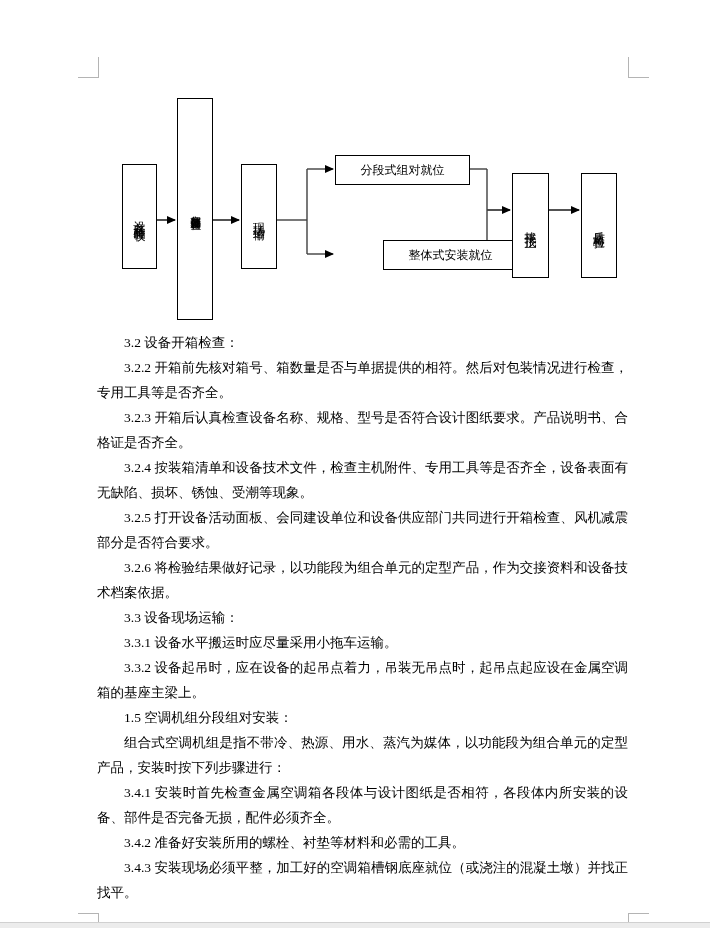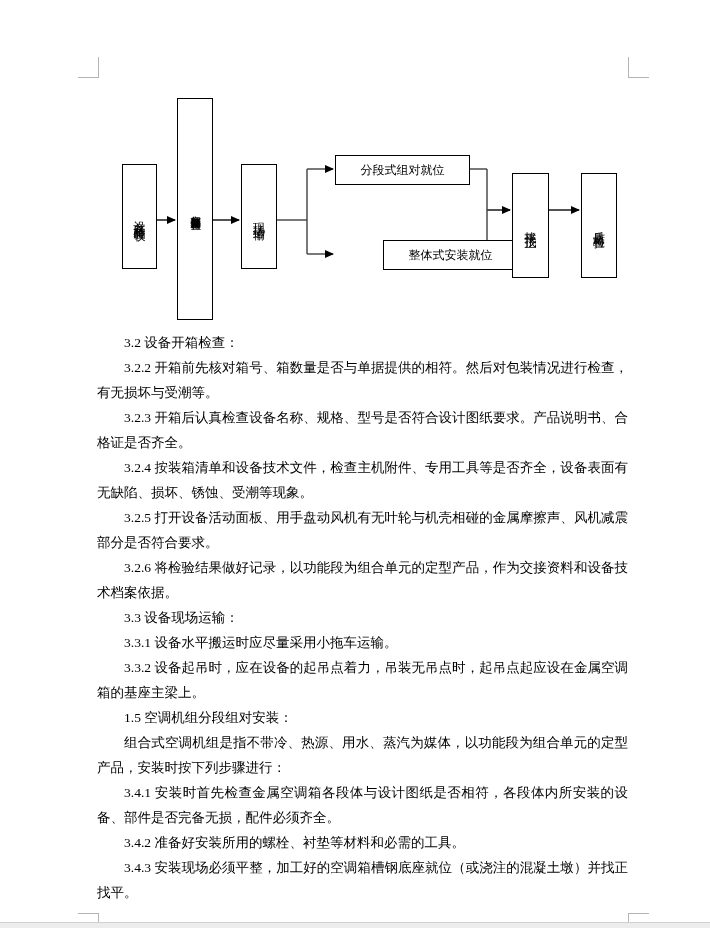--- a/index.html
+++ b/index.html
@@ -101,24 +101,24 @@
     <div class="fbox b6">
       <span class="vlabel">找平找正</span>
     </div>
     <div class="fbox b7">
       <span class="vlabel">质量检验</span>
     </div>
   </div>
 
   <div class="doc-text">
     <p>3.2 设备开箱检查：</p>
-    <p>3.2.2 开箱前先核对箱号、箱数量是否与单据提供的相符。然后对包装情况进行检查，有无损坏与受潮等。</p>
+    <p>3.2.2 开箱前先核对箱号、箱数量是否与单据提供的相符。然后对包装情况进行检查，专用工具等是否齐全。</p>
     <p>3.2.3 开箱后认真检查设备名称、规格、型号是否符合设计图纸要求。产品说明书、合格证是否齐全。</p>
     <p>3.2.4 按装箱清单和设备技术文件，检查主机附件、专用工具等是否齐全，设备表面有无缺陷、损坏、锈蚀、受潮等现象。</p>
-    <p>3.2.5 打开设备活动面板、用手盘动风机有无叶轮与机壳相碰的金属摩擦声、风机减震部分是否符合要求。</p>
+    <p>3.2.5 打开设备活动面板、会同建设单位和设备供应部门共同进行开箱检查、风机减震部分是否符合要求。</p>
     <p>3.2.6 将检验结果做好记录，以功能段为组合单元的定型产品，作为交接资料和设备技术档案依据。</p>
     <p>3.3 设备现场运输：</p>
     <p>3.3.1 设备水平搬运时应尽量采用小拖车运输。</p>
     <p>3.3.2 设备起吊时，应在设备的起吊点着力，吊装无吊点时，起吊点起应设在金属空调箱的基座主梁上。</p>
     <p>1.5 空调机组分段组对安装：</p>
     <p>组合式空调机组是指不带冷、热源、用水、蒸汽为媒体，以功能段为组合单元的定型产品，安装时按下列步骤进行：</p>
     <p>3.4.1 安装时首先检查金属空调箱各段体与设计图纸是否相符，各段体内所安装的设备、部件是否完备无损，配件必须齐全。</p>
     <p>3.4.2 准备好安装所用的螺栓、衬垫等材料和必需的工具。</p>
     <p>3.4.3 安装现场必须平整，加工好的空调箱槽钢底座就位（或浇注的混凝土墩）并找正找平。</p>
 

